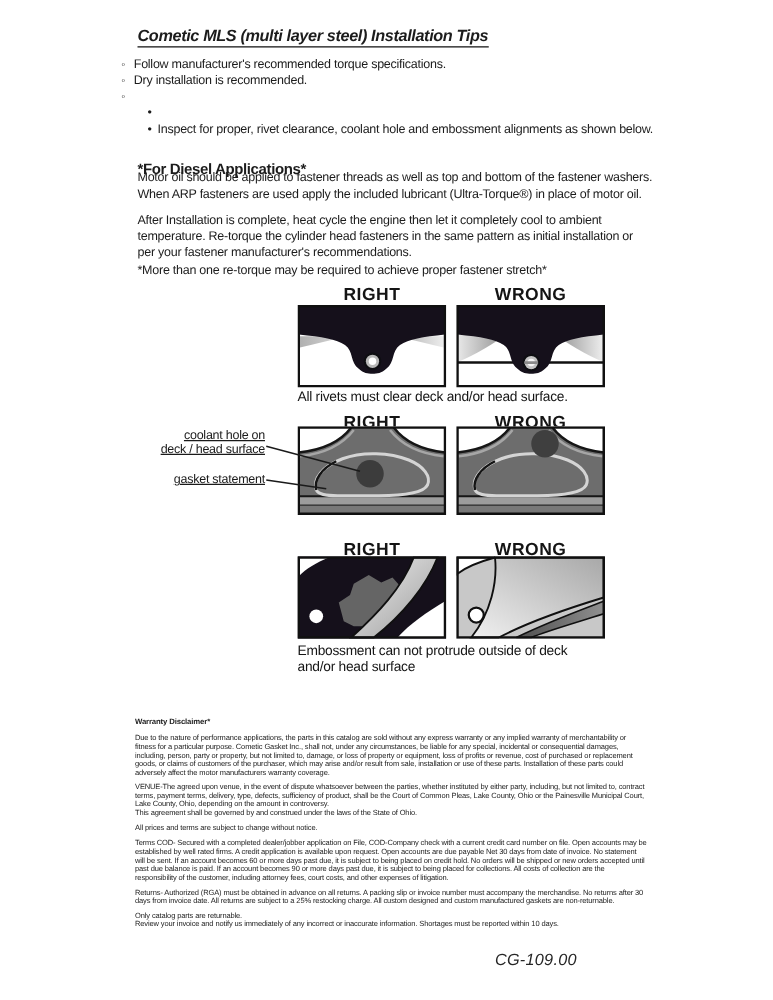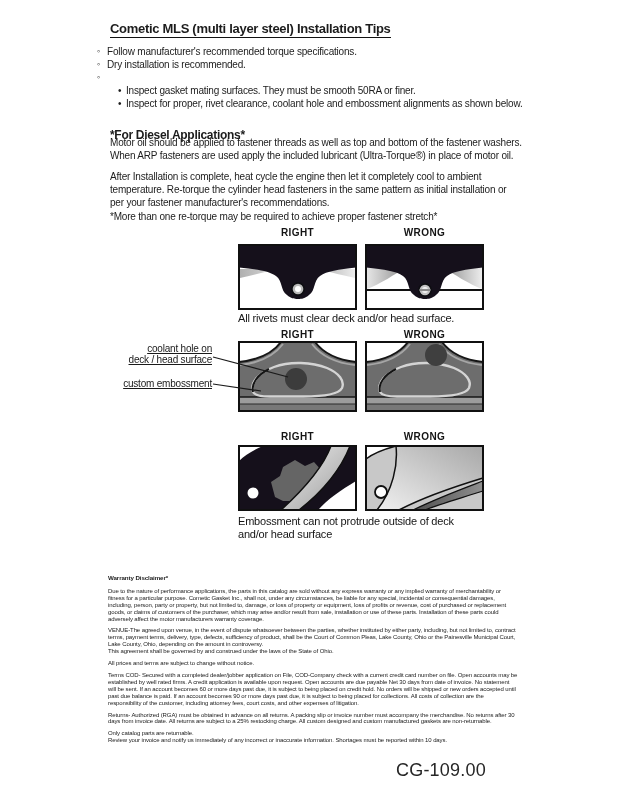--- a/index.html
+++ b/index.html
@@ -5,49 +5,49 @@
   * { margin:0; padding:0; box-sizing:border-box; }
   html,body { background:#ffffff; }
   .page {
     position:relative; width:618px; height:800px; background:#ffffff;
     font-family:"Liberation Sans", sans-serif; color:#1c1c1c; overflow:hidden;
   }
   .abs { position:absolute; }
 
   .title {
     left:110px; top:21px; font-size:13px; font-weight:bold; letter-spacing:-0.3px;
-    border-bottom:1.5px solid #111; padding-bottom:1px; display:inline-block;
+    border-bottom:1.5px solid #111; padding-bottom:1px; display:inline-block;font-style:italic;
   }
   .body-text { font-size:10px; line-height:13px; letter-spacing:-0.2px; }
   .bullets { left:97px; top:45px; width:440px; }
   .b-row { display:flex; }
   .b-row .marker { width:10px; flex:0 0 10px; font-size:9px; line-height:13px; }
   .b-sub { margin-left:21px; }
   .b-sub .marker { width:8px; flex:0 0 8px; font-size:10px; }
 
   .diesel-heading { left:110px; top:128px; font-size:12px; font-weight:bold; letter-spacing:-0.3px; }
   .para1 { left:110px; top:136px; width:424px; }
   .para2 { left:110px; top:170px; width:412px; }
   .note  { left:110px; top:210px; width:424px; }
 
-  .dg-label { width:119px; text-align:center; font-size:10px; font-weight:600; letter-spacing:0.4px; color:#141414; }
+  .dg-label { width:119px; text-align:center; font-size:14px; font-weight:600; letter-spacing:0.4px; color:#141414; }
   .caption { font-size:11px; letter-spacing:-0.2px; line-height:13px; color:#151515; }
   svg.panel { position:absolute; display:block; }
 
   .ann { font-size:10px; line-height:11px; letter-spacing:-0.2px; text-align:right; color:#1a1a1a;text-decoration:underline; }
   .ann1 { left:112px; top:343px; width:100px; }
   .ann2 { left:100px; top:378px; width:112px; }
   .connector { left:210px; top:350px; z-index:5; pointer-events:none; }
 
   .warranty { left:108px; top:575px; width:410px; font-size:6px; line-height:6.9px; letter-spacing:-0.1px; color:#222; }
   .warranty .w-head { font-weight:bold; font-size:6.2px; margin-bottom:6px; }
   .warranty p { margin-bottom:5px; }
   .warranty p.tight { margin-bottom:0; }
 
-  .footer-num { left:396px; top:760px; font-size:18px; letter-spacing:0.2px; color:#262626; }
+  .footer-num { left:396px; top:760px; font-size:13px; letter-spacing:0.2px; color:#262626;font-style:italic; }
 </style>
 </head>
 <body>
 
 <div class="page">
 
   <div class="abs title">Cometic MLS (multi layer steel) Installation Tips</div>
 
   <div class="abs bullets body-text">
     <div class="b-row">
@@ -56,21 +56,20 @@
     </div>
     <div class="b-row">
       <span class="marker">◦</span>
       <span>Dry installation is recommended.</span>
     </div>
     <div class="b-row">
       <span class="marker">◦</span>
     </div>
     <div class="b-row b-sub">
       <span class="marker">•</span>
-      <span>Inspect gasket mating surfaces.  They must be smooth 50RA or finer.</span>
     </div>
     <div class="b-row b-sub">
       <span class="marker">•</span>
       <span>Inspect for proper, rivet clearance, coolant hole and embossment alignments as shown below.</span>
     </div>
   </div>
 
   <div class="abs diesel-heading">*For Diesel Applications*</div>
   <div class="abs para1 body-text">Motor oil should be applied to fastener threads as well as top and bottom of the fastener washers. When ARP fasteners are used apply the included lubricant (Ultra-Torque®) in place of motor oil.</div>
   <div class="abs note body-text">*More than one re-torque may be required to achieve proper fastener stretch*</div>
@@ -125,21 +124,21 @@
 
   <div class="abs caption" style="left:238px; top:312px; width:290px;">All rivets must clear deck and/or head surface.</div>
 
   <div class="abs dg-label" style="left:238px; top:329px;">RIGHT</div>
   <div class="abs dg-label" style="left:365px; top:329px;">WRONG</div>
 
   <div class="abs ann ann1">
     <div>coolant hole on</div>
     <div>deck / head surface</div>
   </div>
-  <div class="abs ann ann2">custom embossment</div>
+  <div class="abs ann ann2">gasket statement</div>
 
   <svg class="abs connector" width="95" height="48" viewBox="0 0 95 48">
     <line x1="3" y1="7" x2="78" y2="27" stroke="#1a1a1a" stroke-width="1.2"></line>
     <line x1="3" y1="34" x2="51" y2="41" stroke="#1a1a1a" stroke-width="1.2"></line>
   </svg>
 
   <svg class="panel" style="left:238px; top:341px;" width="119" height="71" viewBox="0 0 119 71">
     <rect x="0" y="0" width="119" height="71" fill="#fff"></rect>
     <path d="M1,21 C20,19 34,13 43,1 L77,1 C86,13 100,19 118,21 L118,56 L1,56 Z" fill="#6d6d6d"></path>
     <path d="M2,24 C21,22 35,16 45,3" stroke="#a6a6a6" stroke-width="2" fill="none"></path>

